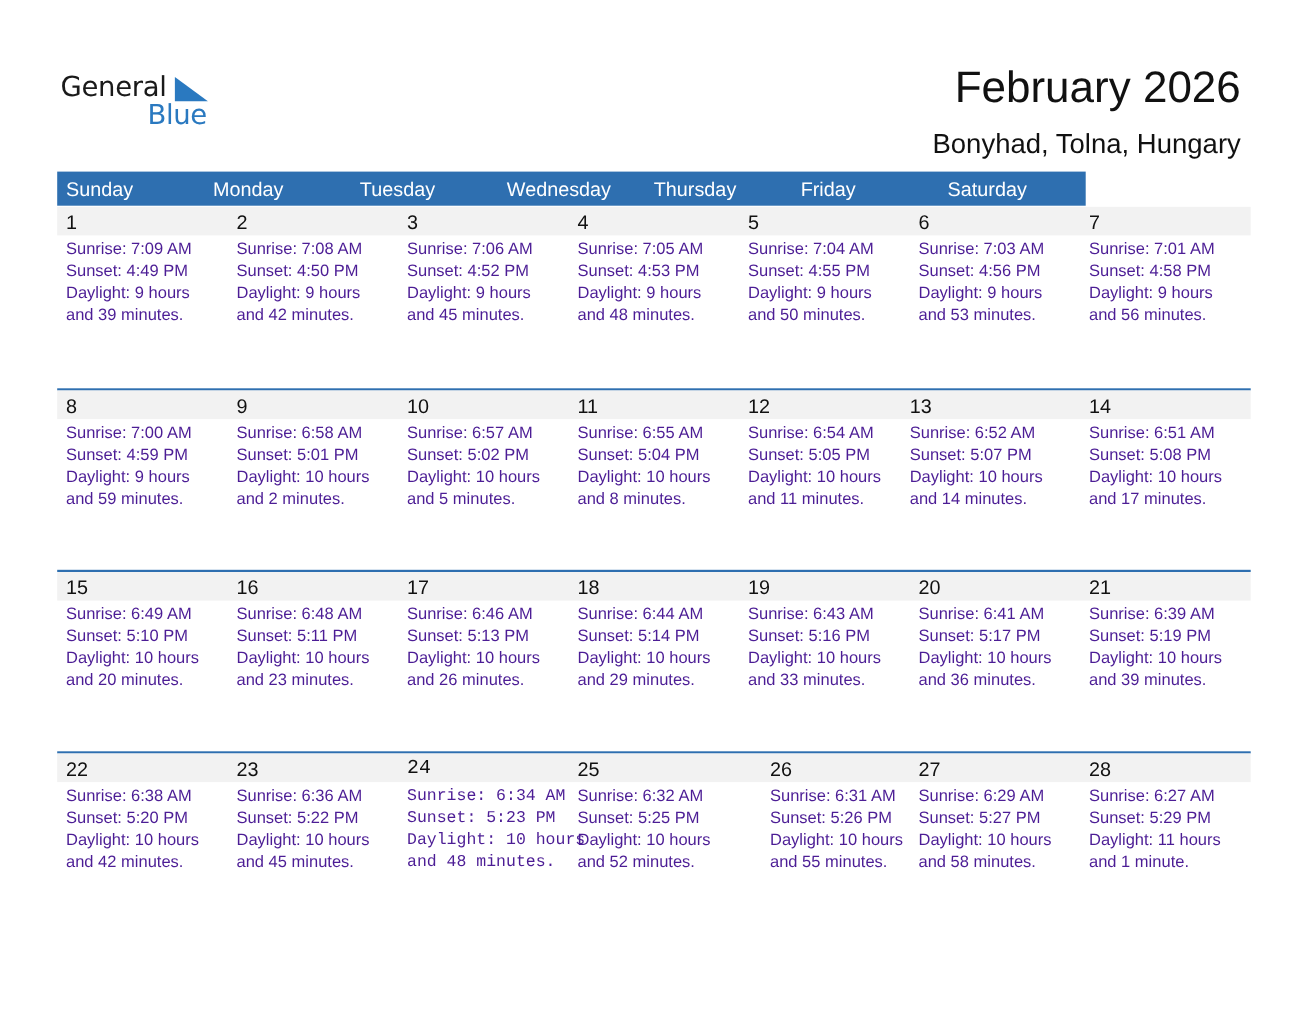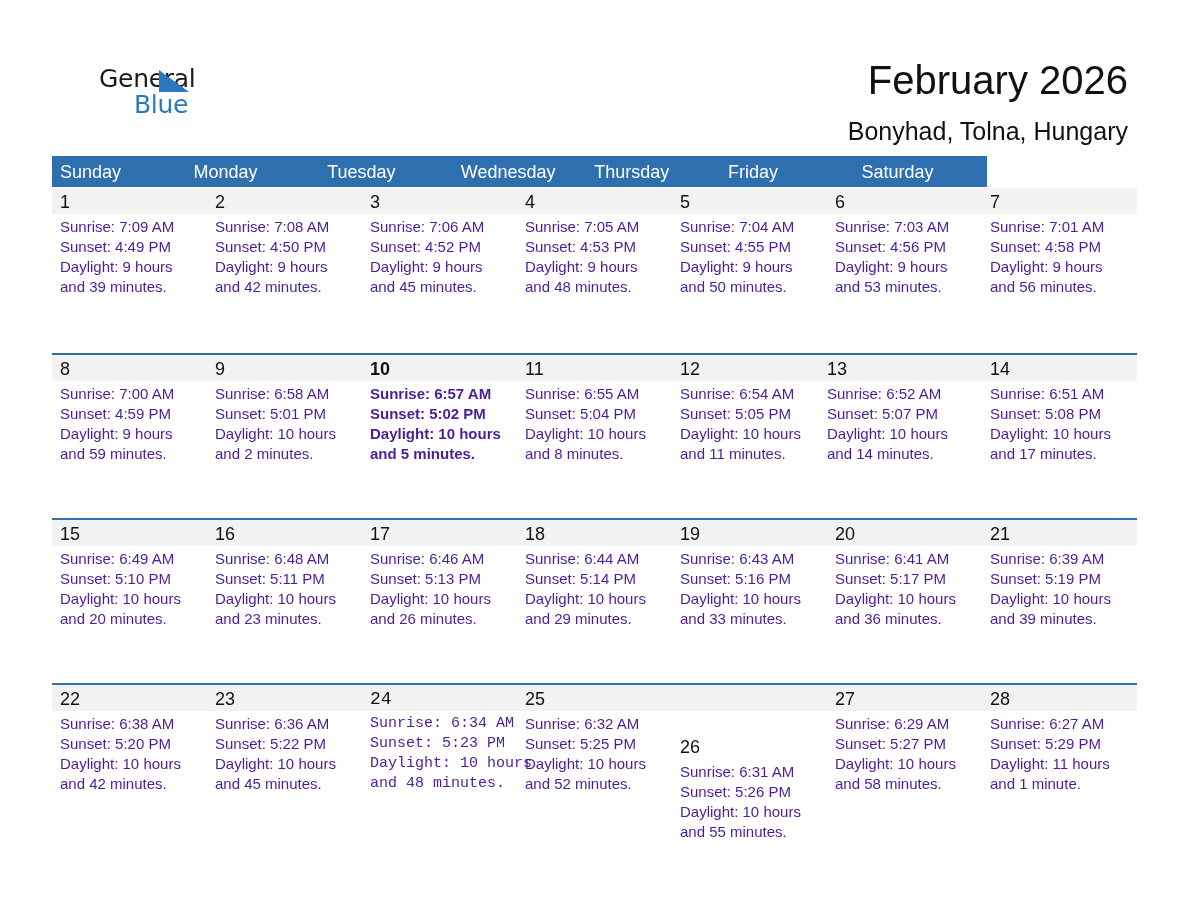--- a/index.html
+++ b/index.html
@@ -1,20 +1,20 @@
 <!DOCTYPE html>
 <html><head>
 <meta charset="utf-8">
 <style>
   html, body { margin: 0; padding: 0; background: #ffffff; }
   body { width: 1188px; height: 918px; position: relative; overflow: hidden;
          font-family: "Liberation Sans", "DejaVu Sans", sans-serif; color: #1a1a1a; }
   .logo { position: absolute; left: 55px; top: 64px; width: 150px; height: 60px; }
   .logo .general { position: absolute; left: 0; top: 0; font-family: "DejaVu Sans", sans-serif;
-                   font-size: 25px; color: #1a1a1a; letter-spacing: -0.3px; margin-left: 44px; }
+                   font-size: 25px; color: #1a1a1a; letter-spacing: -0.3px; }
   .logo .blue { position: absolute; left: 79px; top: 26px; font-family: "DejaVu Sans", sans-serif;
                 font-size: 25px; color: #2a79c0; letter-spacing: -0.3px; }
   .logo .tri { position: absolute; left: 104px; top: 6px; width: 0; height: 0;
                border-left: 30px solid transparent; border-bottom: 22px solid #2a79c0; transform: scaleX(-1); }
   .title { position: absolute; right: 60px; top: 58px; font-size: 40px; color: #111; }
   .subtitle { position: absolute; right: 60px; top: 117px; font-size: 25px; color: #111; }
   .cal { position: absolute; left: 52px; top: 156px; width: 935px; }
   .head { display: flex; height: 31px; background: #2e6fb0; }
   .head .dn { width: 155px; color: #ffffff; font-size: 18px; line-height: 32px; padding-left: 8px; box-sizing: border-box; }
   .week { position: absolute; left: 0; width: 1085px; height: 165px; }
@@ -127,21 +127,21 @@
         </div>
         <div class="cell" style="left: 155px;">
           <div class="num">9</div>
           <div class="info">
             <div>Sunrise: 6:58 AM</div>
             <div>Sunset: 5:01 PM</div>
             <div>Daylight: 10 hours</div>
             <div>and 2 minutes.</div>
           </div>
         </div>
-        <div class="cell" style="left: 310px; font-weight: bold;">
+        <div class="cell" style="left: 310px;">
           <div class="num">10</div>
           <div class="info">
             <div>Sunrise: 6:57 AM</div>
             <div>Sunset: 5:02 PM</div>
             <div>Daylight: 10 hours</div>
             <div>and 5 minutes.</div>
           </div>
         </div>
         <div class="cell" style="left: 465px;">
           <div class="num">11</div>
@@ -277,21 +277,21 @@
         </div>
         <div class="cell" style="left: 465px;">
           <div class="num">25</div>
           <div class="info">
             <div>Sunrise: 6:32 AM</div>
             <div>Sunset: 5:25 PM</div>
             <div>Daylight: 10 hours</div>
             <div>and 52 minutes.</div>
           </div>
         </div>
-        <div class="cell" style="left: 620px; margin-top: 48px;">
+        <div class="cell" style="left: 640px;">
           <div class="num">26</div>
           <div class="info">
             <div>Sunrise: 6:31 AM</div>
             <div>Sunset: 5:26 PM</div>
             <div>Daylight: 10 hours</div>
             <div>and 55 minutes.</div>
           </div>
         </div>
         <div class="cell" style="left: 775px;">
           <div class="num">27</div>

